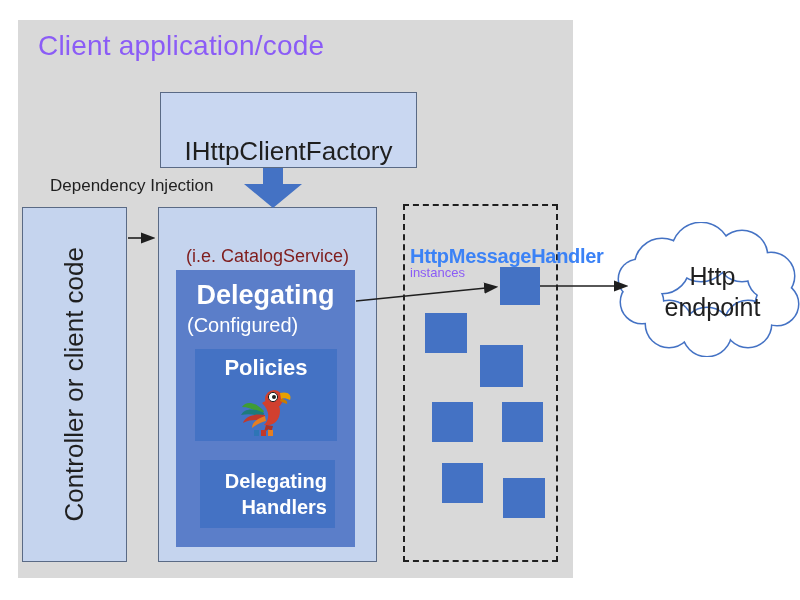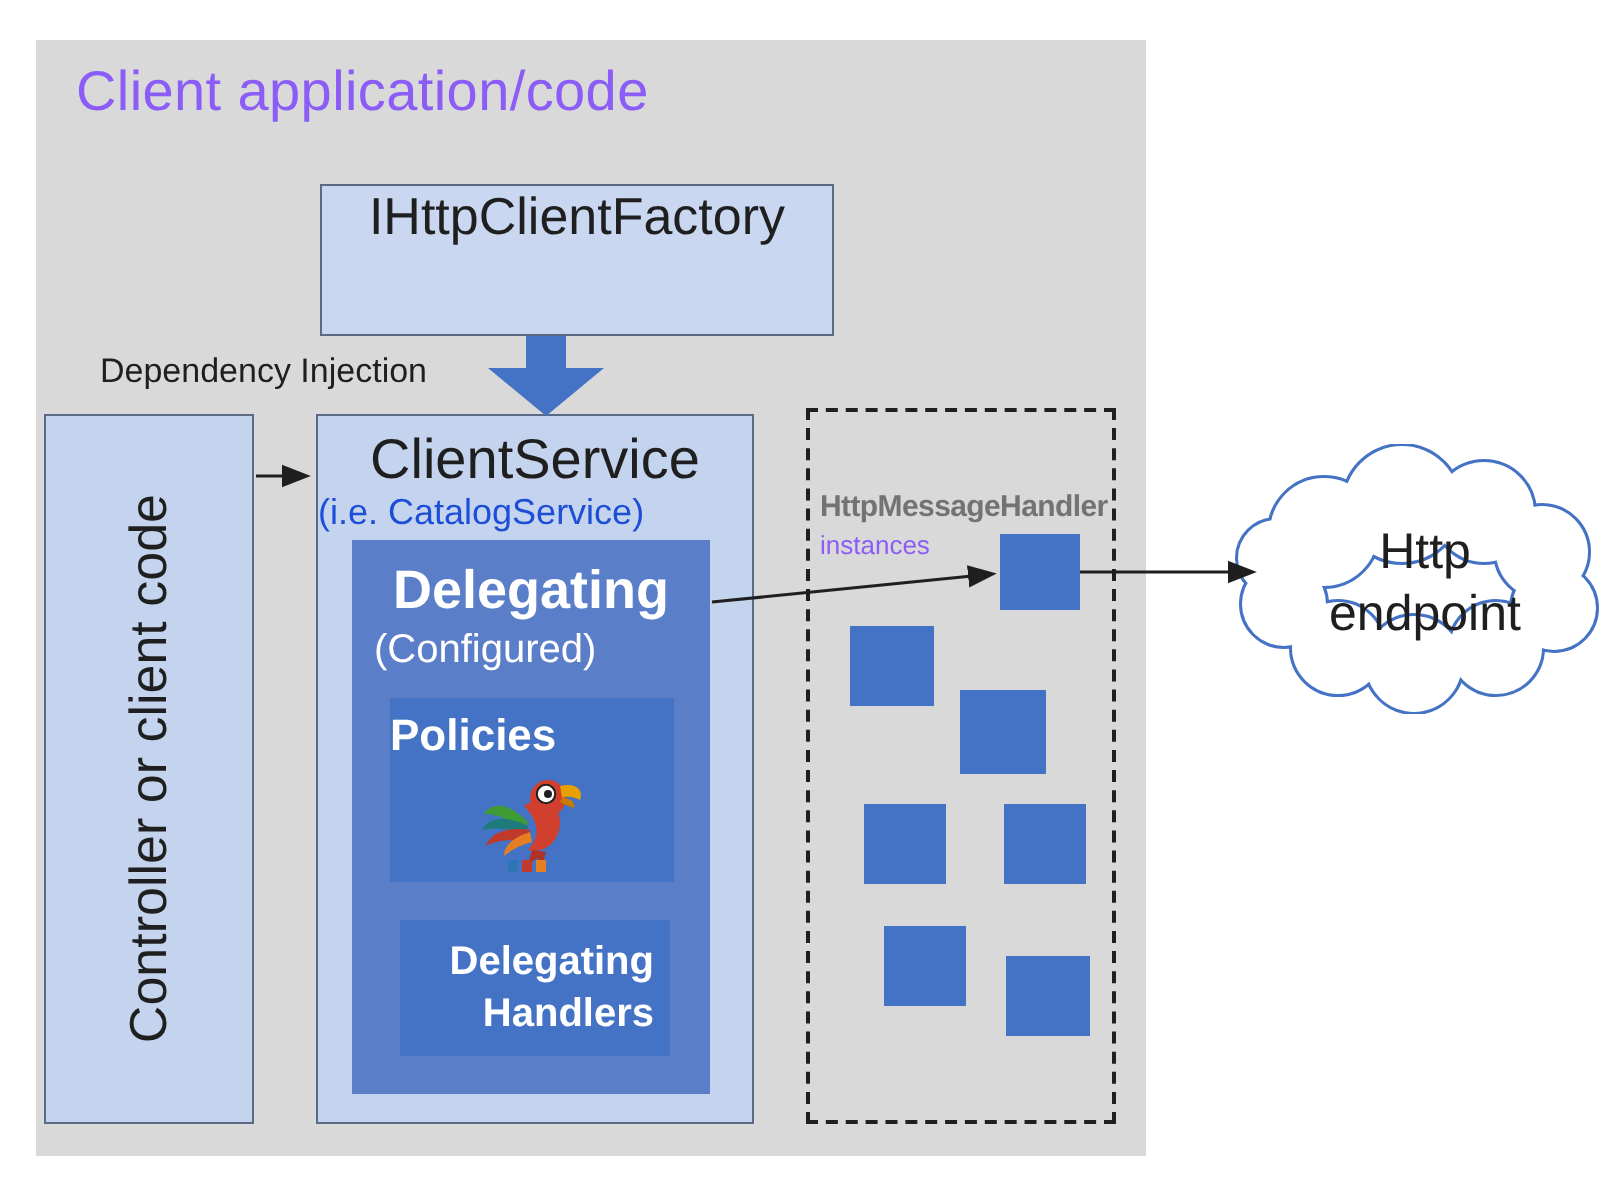--- a/index.html
+++ b/index.html
@@ -25,21 +25,21 @@
     color: #8b5cf6;
     letter-spacing: 0.2px;
   }
   
   .factory-box {
     position: absolute;
     left: 160px; top: 92px;
     width: 257px; height: 76px;
     background: #c9d7f1;
     border: 1px solid #5a6a85;
-    display: flex; align-items: flex-start; justify-content: center;
+    display: flex; align-items: flex-end; justify-content: center;
     font-size: 26px;
     color: #1f1f1f;
   }
   .di-label {
     position: absolute;
     left: 50px; top: 176px;
     font-size: 17px;
     color: #1f1f1f;
   }
   
@@ -66,21 +66,22 @@
     background: #c5d4ee;
     border: 1px solid #5a6a85;
   }
   .cs-title {
     position: absolute; left: 0; top: 6px; width: 100%;
     text-align: center;
     font-size: 28px; color: #1f1f1f;
   }
   .cs-subtitle {
     position: absolute; left: 0; top: 38px; width: 100%;
-    font-size: 18px; color: #1d4ed8;
+    text-align: center;
+    font-size: 18px; color: #7f1d1d;
   }
   
   .httpclient-box {
     position: absolute;
     left: 176px; top: 270px;
     width: 179px; height: 277px;
     background: #5b7ec9;
   }
   .hc-title {
     position: absolute; left: 0; top: 10px; width: 100%;
@@ -94,21 +95,21 @@
   }
   
   .policies-box {
     position: absolute;
     left: 195px; top: 349px;
     width: 142px; height: 92px;
     background: #4472c4;
   }
   .policies-label {
     position: absolute; left: 0; top: 6px; width: 100%;
-    text-align: left;
+    text-align: center;
     font-size: 22px; font-weight: bold; color: #ffffff;
   }
   .polly-icon {
     position: absolute; left: 50%; top: 36px;
     transform: translateX(-50%);
     width: 52px; height: 52px;
   }
   
   .delegating-box {
     position: absolute;
@@ -130,21 +131,21 @@
     width: 155px; height: 358px;
     border: 2px dashed #1f1f1f;
   }
   .pool-title {
     position: absolute; left: 0; top: 0; width: 100%;
     text-align: center;
     font-size: 31px; font-weight: 300; color: #1f1f1f;
   }
   .pool-type {
     position: absolute; left: 5px; top: 39px;
-    font-size: 15px; font-weight: bold; color: #737373;
+    font-size: 20px; font-weight: bold; color: #3b82f6;
     letter-spacing: -0.3px;
     white-space: nowrap;
   }
   .pool-instances {
     position: absolute; left: 5px; top: 59px;
     font-size: 13px; color: #8b5cf6;
   }
   
   .handler-square {
     position: absolute;
@@ -190,21 +191,20 @@
     <span>IHttpClientFactory</span>
   </div>
 
   <div class="di-label">Dependency Injection</div>
 
   <div class="controller-box">
     <span class="vtext">Controller or client code</span>
   </div>
 
   <div class="clientservice-box">
-    <div class="cs-title">ClientService</div>
     <div class="cs-subtitle">(i.e. CatalogService)</div>
   </div>
 
   <div class="httpclient-box">
     <div class="hc-title">Delegating</div>
     <div class="hc-subtitle">(Configured)</div>
   </div>
 
   <div class="policies-box">
     <div class="policies-label">Policies</div>

